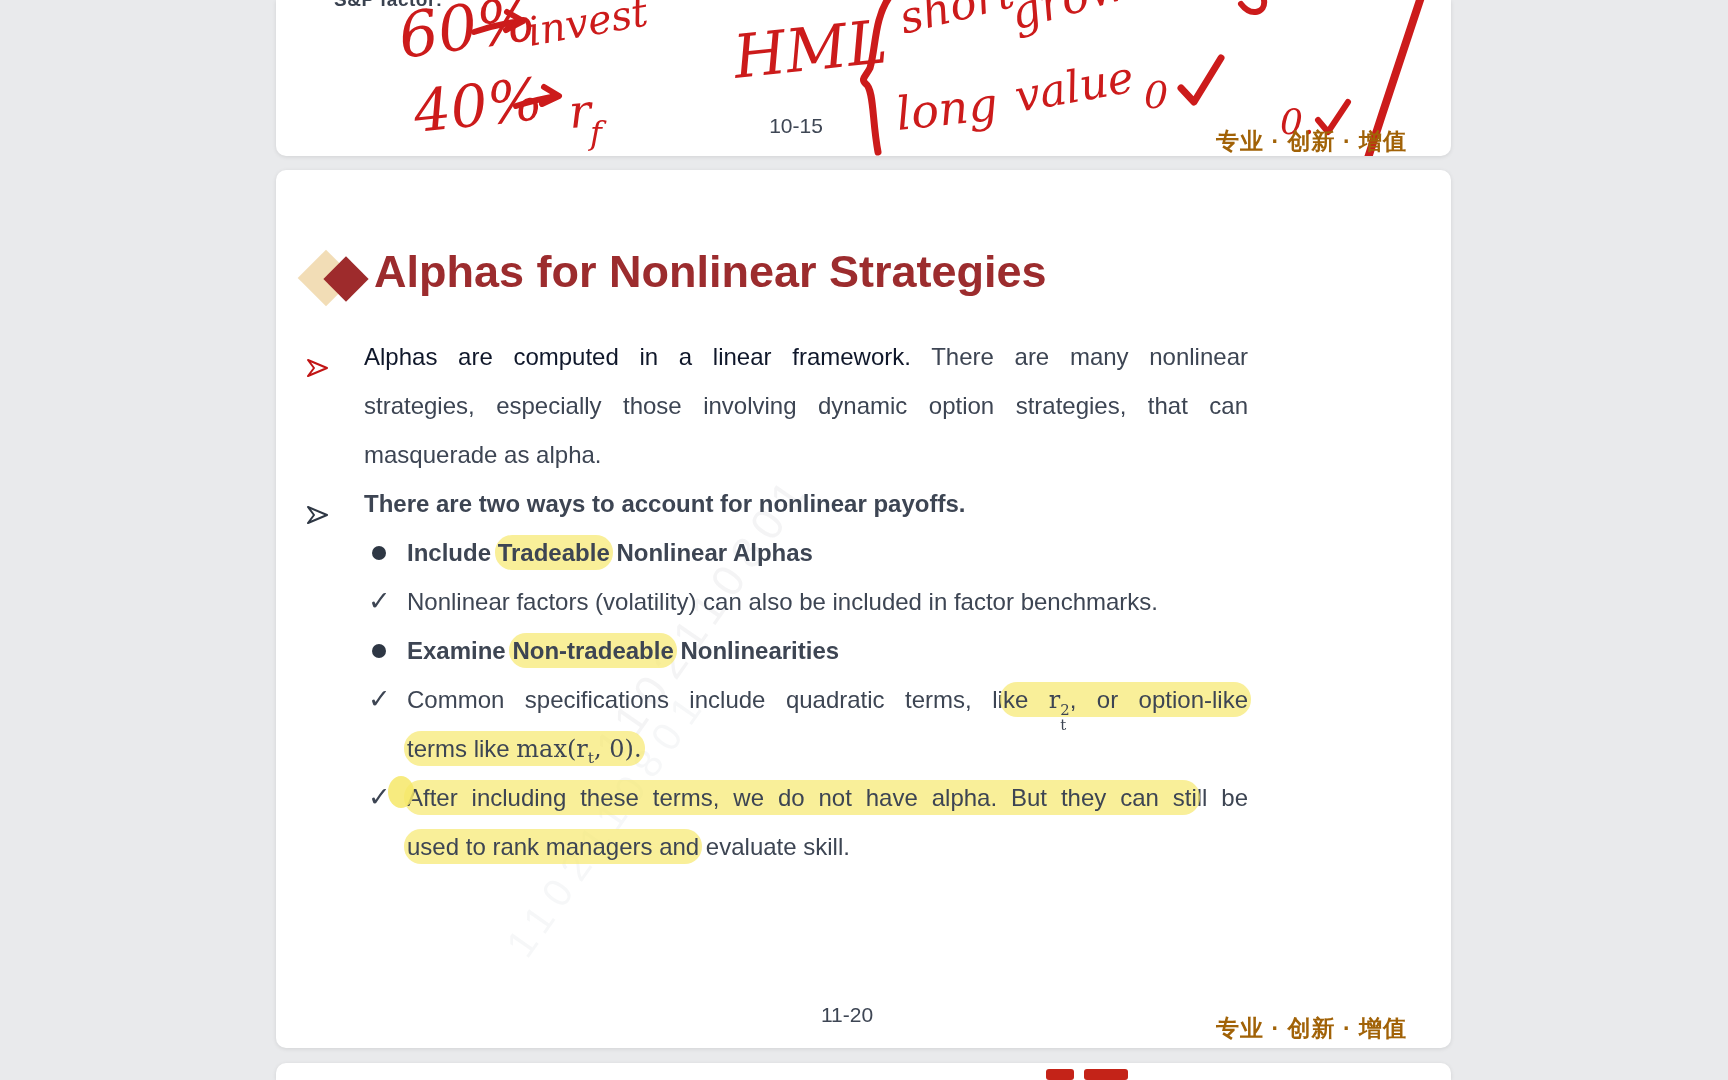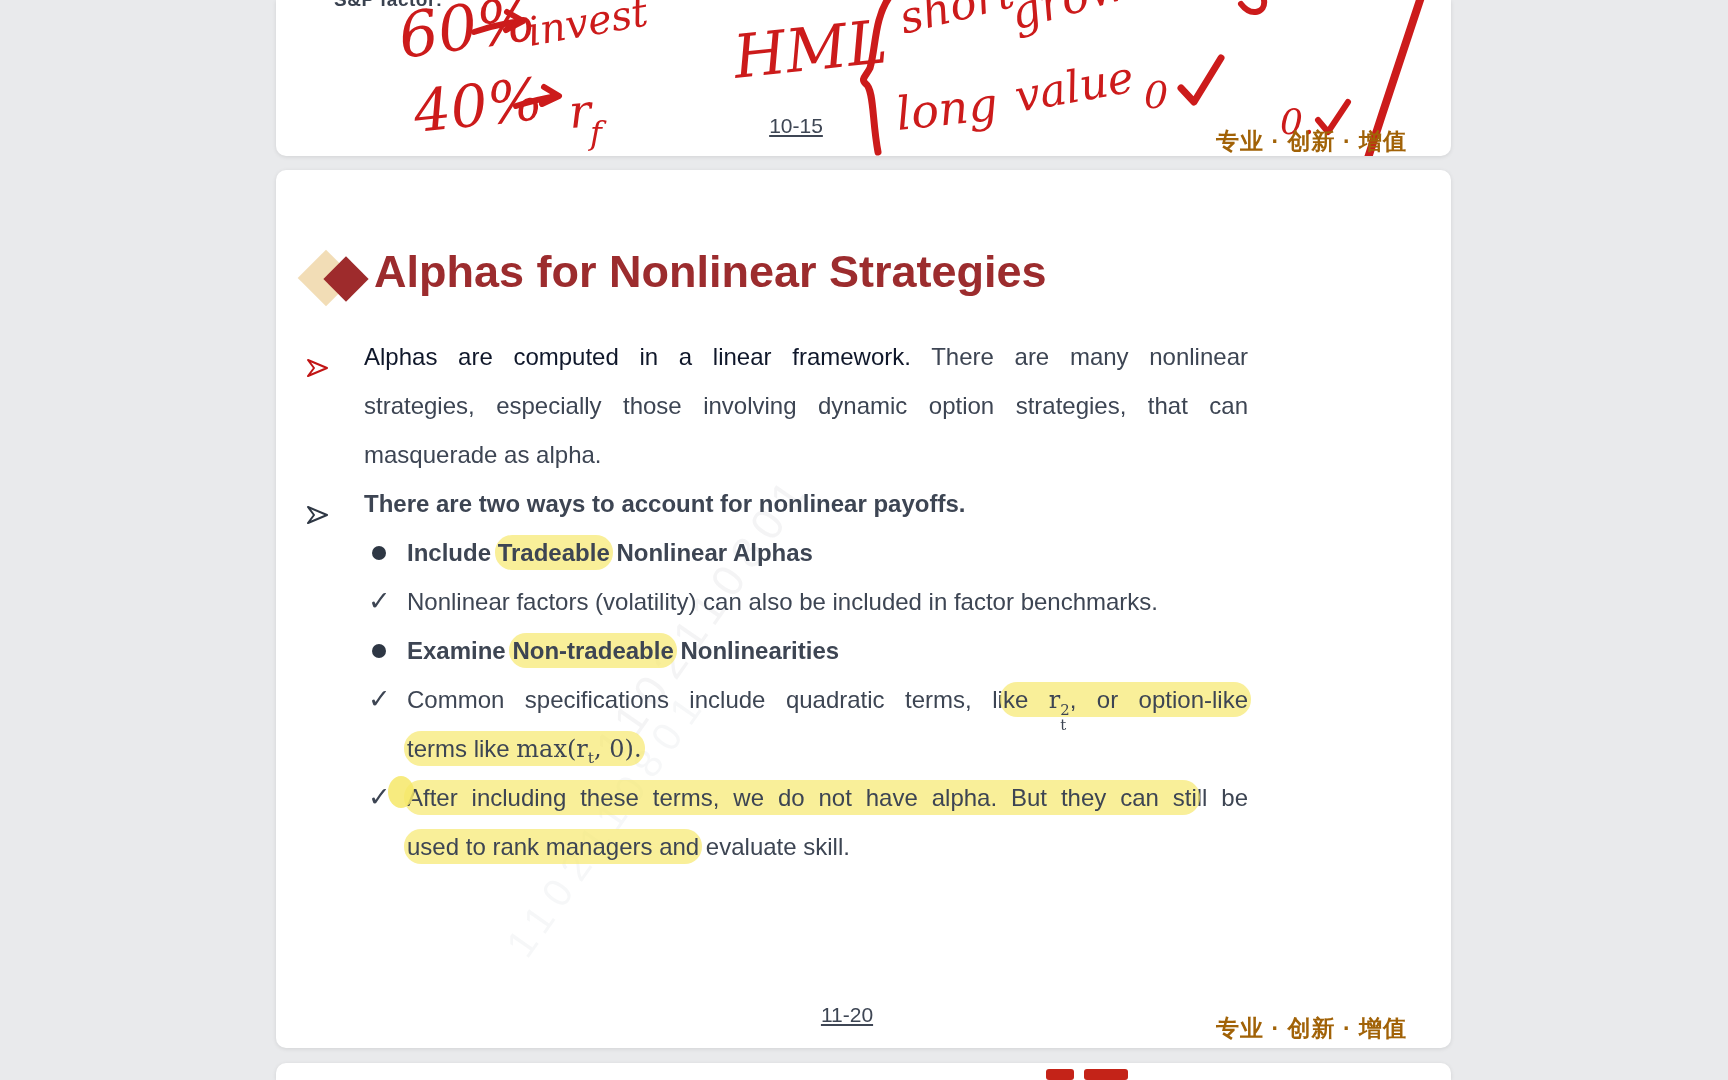--- a/index.html
+++ b/index.html
@@ -9,21 +9,21 @@
         box-shadow:0 1px 4px rgba(0,0,0,0.10);}
   .card-top{top:0;height:156px;border-radius:0 0 10px 10px;}
   .card-main{top:170px;height:878px;border-radius:10px;}
   .card-next{top:1063px;height:17px;border-radius:10px 10px 0 0;}
 
   
   .frag-clip{position:absolute;left:58px;top:0;height:12px;width:220px;overflow:hidden;}
   .frag-clip span{display:block;margin-top:-11px;font-size:19px;font-weight:bold;color:#3a4250;letter-spacing:.5px;}
   .annot{position:absolute;left:0;top:0;width:1175px;height:156px;}
 
-  .pageno{position:absolute;font-size:21px;color:#3e4654;text-align:center;text-decoration:underline;}
+  .pageno{position:absolute;font-size:21px;color:#3e4654;text-align:center;}
   .pageno-top{left:0;width:1040px;top:114px;}
   .pageno-main{left:0;width:1142px;top:833px;}
   .logo{position:absolute;right:44px;font-size:23px;font-weight:bold;color:#a16207;letter-spacing:1px;white-space:nowrap;}
   .logo-top{top:126px;}
   .logo-main{top:843px;}
 
   
   .diamond-back{position:absolute;left:30px;top:88px;width:40px;height:40px;background:#f2ddb6;transform:rotate(45deg);}
   .diamond-front{position:absolute;left:54px;top:93px;width:32px;height:32px;background:#9e2b2c;transform:rotate(45deg);}
   .slide-title{position:absolute;left:98px;top:76px;font-size:45px;font-weight:bold;color:#9c2c2e;white-space:nowrap;}

